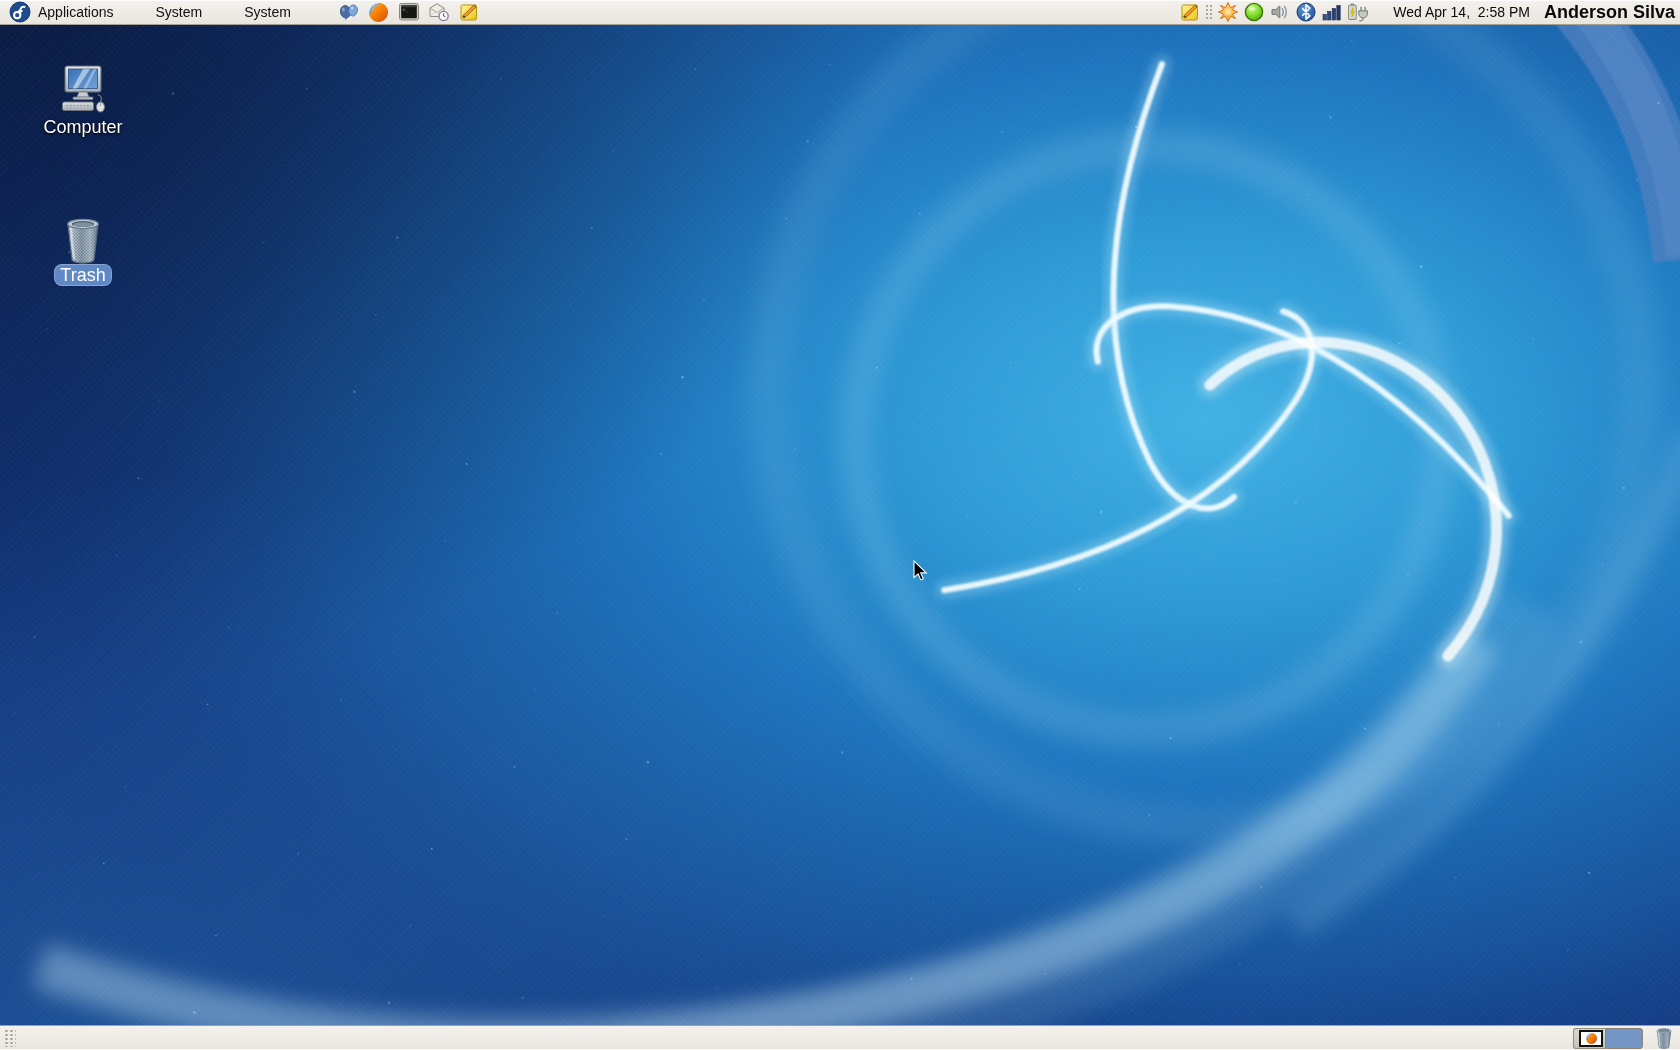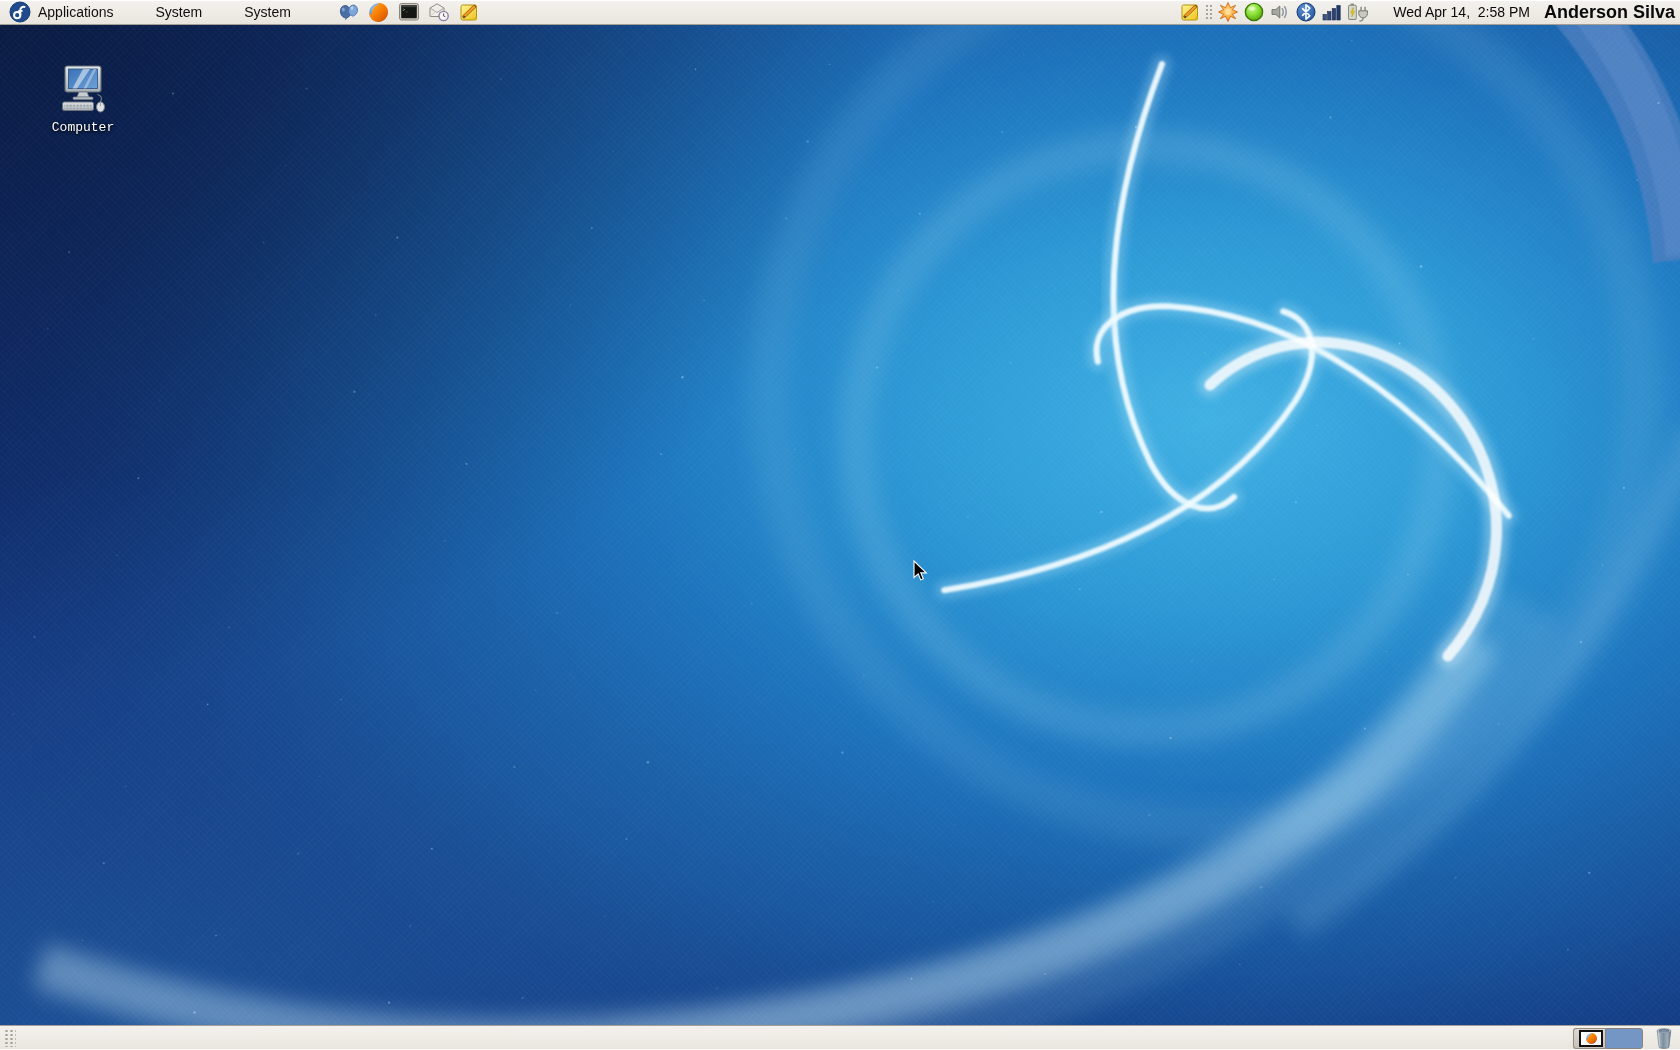--- a/index.html
+++ b/index.html
@@ -76,23 +76,22 @@
     border-radius:0 3px 3px 0;
   }
   .trash-applet { margin-left:9px; width:24px; height:24px; display:flex; align-items:center; justify-content:center; }
 
   
   #desktop-area { position:absolute; left:0; top:26px; width:1680px; height:998px; z-index:2; }
   .desk-icon { position:absolute; left:22px; width:122px; text-align:center; cursor:default; }
   .desk-icon .di-img { display:flex; justify-content:center; }
   .di-label { margin-top:1px; }
   .di-label span {
-    font-size:13px; color:#ffffff; padding:1px 6px; border-radius:8px;
+    font-size:18px; color:#ffffff; padding:1px 6px; border-radius:8px;
     text-shadow:0 1px 2px rgba(0,0,0,.9), 0 0 4px rgba(0,0,0,.55);
-    font-family:Liberation Mono, monospace;
   }
   .di-label span.selected { background:#5f88c4; text-shadow:none; box-shadow:0 0 0 1px rgba(255,255,255,.25) inset; }
 
   #cursor { position:absolute; left:913px; top:560px; z-index:30; }
   .hidden-defs { position:absolute; width:0; height:0; overflow:hidden; }
 </style>
 </head>
 <body>
 
 <svg class="hidden-defs" aria-hidden="true">
@@ -496,20 +495,30 @@
         <path d="M41.5,38 Q44.5,32 38.5,30.5" stroke="#747e88" stroke-width="1.2" fill="none"></path>
         <line x1="41.5" y1="39" x2="41.5" y2="42" stroke="#9aa1a7" stroke-width="1"></line>
       </svg>
     </div>
     <div class="di-label">
       <span>Computer</span>
     </div>
   </div>
 
 
+  <div class="desk-icon" style="top:190px">
+    <div class="di-img">
+      <svg viewBox="0 0 44 48" width="44" height="48">
+          <use href="#basketsym"></use>
+        </svg>
+    </div>
+    <div class="di-label">
+      <span class="selected">Trash</span>
+    </div>
+  </div>
 
 </div>
 
 <div class="panel bottom">
   <div class="bp-left-handle"></div>
   <div class="bp-right">
     <div class="task-mini">
       <div class="mini-win">
         <svg viewBox="0 0 24 24" width="13" height="13">
             <use href="#ffsym"></use>

